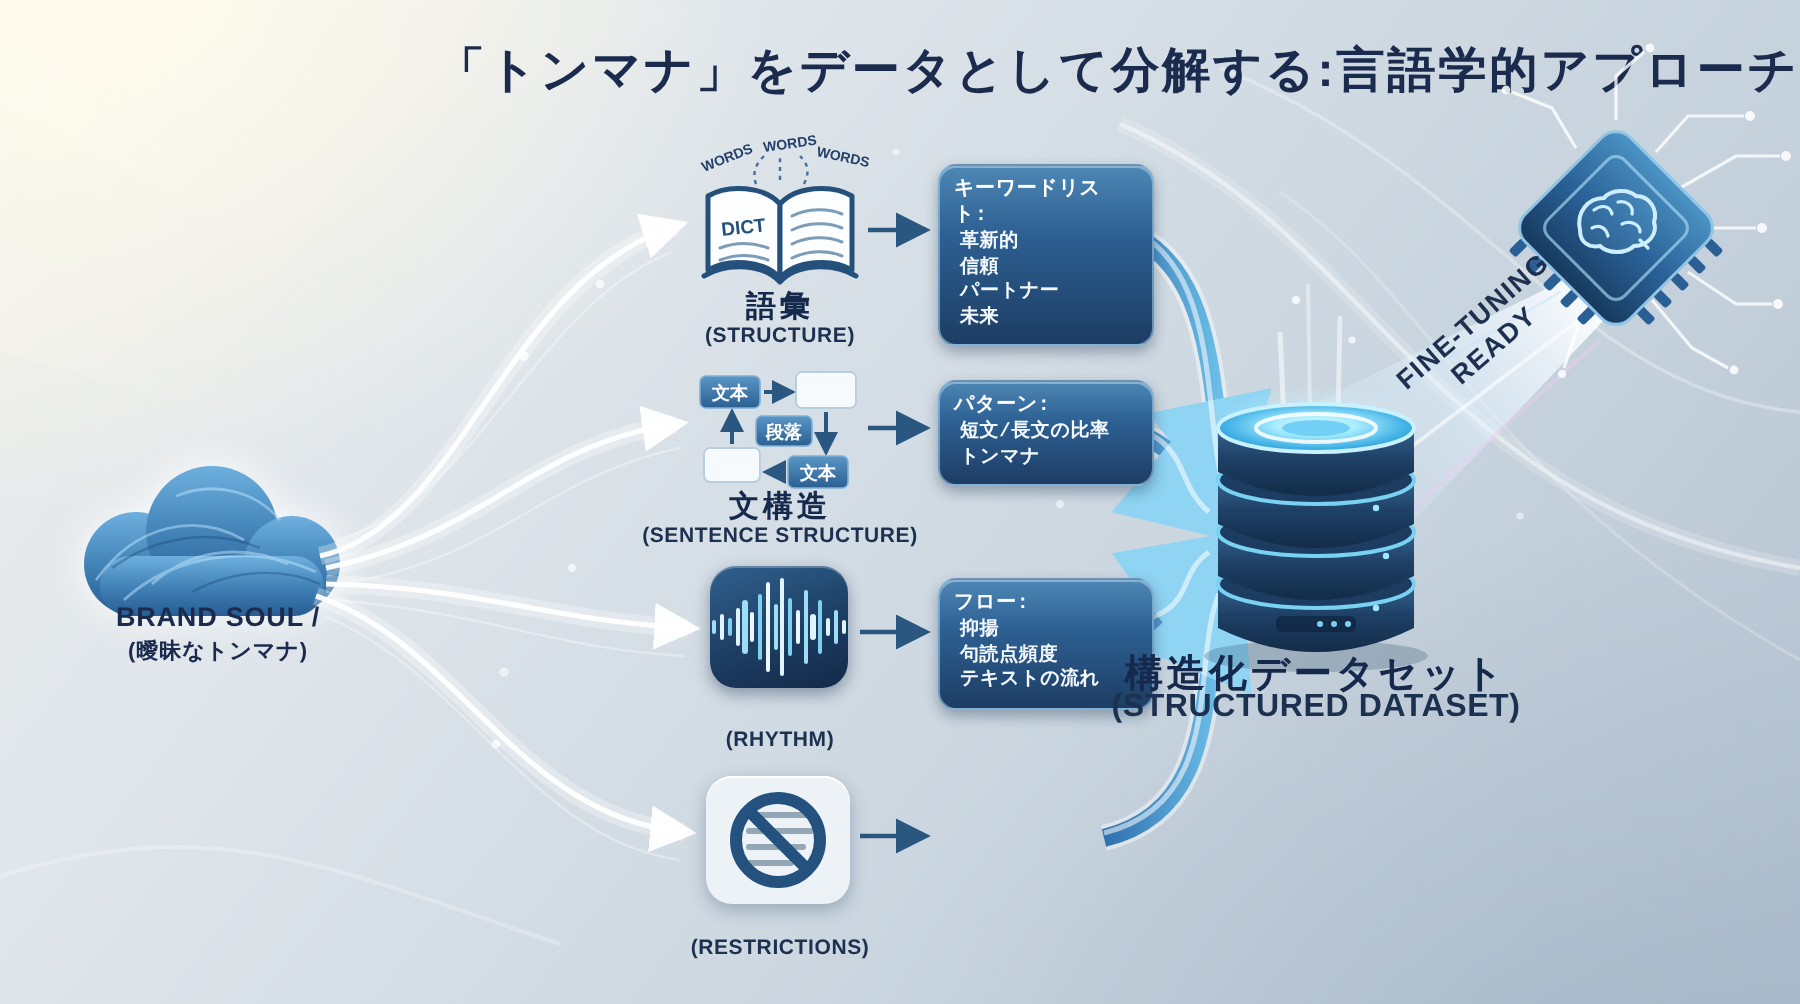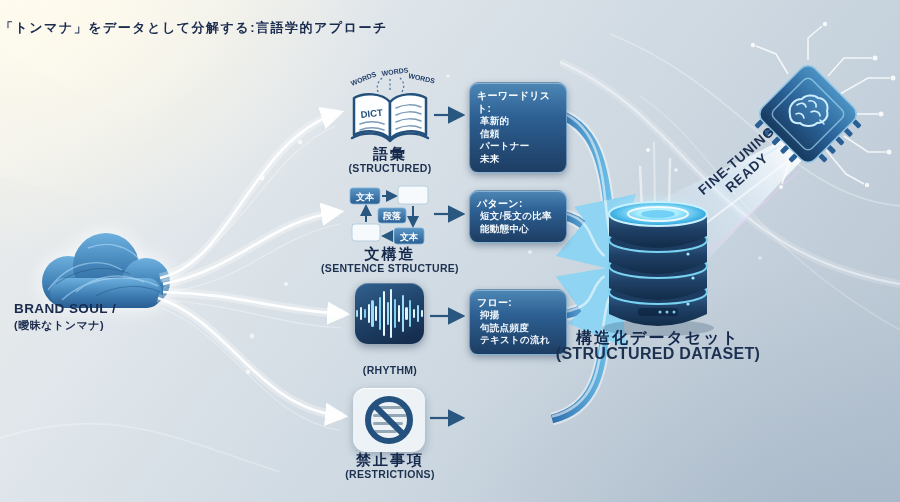--- a/index.html
+++ b/index.html
@@ -11,32 +11,32 @@
   .glow-topleft{position:absolute;left:-60px;top:-60px;width:480px;height:340px;
     background:radial-gradient(ellipse at 22% 18%,rgba(255,250,233,0.95),rgba(255,250,233,0) 65%);}
   .ray{position:absolute;left:-140px;top:-90px;width:560px;height:300px;
     background:linear-gradient(115deg,rgba(255,252,242,0.75),rgba(255,252,242,0) 62%);
     transform:rotate(16deg);}
   .ray2{position:absolute;left:-80px;top:-40px;width:620px;height:200px;
     background:linear-gradient(122deg,rgba(255,252,242,0.5),rgba(255,252,242,0) 55%);
     transform:rotate(28deg);}
   .shade-bottom{position:absolute;right:-80px;bottom:-120px;width:560px;height:360px;
     background:radial-gradient(ellipse at 70% 80%,rgba(130,152,176,0.30),rgba(130,152,176,0) 70%);}
-  .page-title{position:absolute;left:0;top:19px;width:100%;text-align:left;
-    font-size:13px;font-weight:800;color:#1b2b4e;letter-spacing:1.5px;}
+  .page-title{position:absolute;left:0;top:19px;width:100%;text-align:right;
+    font-size:24px;font-weight:800;color:#1b2b4e;letter-spacing:1.5px;}
   .abs{position:absolute;}
   .jp-label{font-size:15px;font-weight:800;color:#15294c;text-align:center;letter-spacing:2px;line-height:16px;}
   .en-label{font-size:10.5px;font-weight:700;color:#1c3050;text-align:center;letter-spacing:0.3px;line-height:13px;}
-  .cloud-label{left:14px;top:301px;width:190px;color:#1b2b4e;}
+  .cloud-label{left:14px;top:301px;width:190px;text-align:center;color:#1b2b4e;}
   .cloud-label .l1{font-size:13.5px;font-weight:800;line-height:15.5px;letter-spacing:0.4px;}
   .cloud-label .l3{font-size:11px;font-weight:700;margin-top:1px;letter-spacing:0.5px;}
-  .out-box{position:absolute;left:469px;width:82px;border-radius:9px;padding:6px 7px 7px 7px;
+  .out-box{position:absolute;left:469px;width:82px;border-radius:9px;padding:6px 17px 7px 7px;
     background:linear-gradient(180deg,#4d87b5 0%,#2d6093 38%,#1d3d63 100%);
     border:1px solid rgba(170,215,242,0.55);
-    box-shadow:0 3px 7px rgba(18,40,70,0.35), inset 0 1px 0 rgba(255,255,255,0.35);}
+    box-shadow:0 3px 7px rgba(18,40,70,0.35), inset 0 1px 0 rgba(255,255,255,0.35);font-family:Liberation Mono, monospace;}
   .out-box .bt{font-size:10px;font-weight:800;color:#fff;line-height:13px;letter-spacing:0.3px;}
   .out-box .bl{font-size:9.5px;font-weight:600;color:#f2f8fd;line-height:12.5px;padding-left:3px;letter-spacing:0.3px;}
   .rhythm-tile{left:355px;top:283px;width:69px;height:61px;border-radius:13px;
     background:linear-gradient(160deg,#30618f 0%,#1d3e63 55%,#13294a 100%);
     box-shadow:0 3px 8px rgba(18,40,70,0.4), inset 0 1px 0 rgba(255,255,255,0.25);
     display:flex;align-items:center;justify-content:center;gap:1.6px;}
   .rhythm-tile i{display:block;width:2.2px;border-radius:2px;}
   .ban-tile{left:353px;top:388px;width:72px;height:64px;border-radius:13px;background:#edf2f6;
     box-shadow:0 3px 9px rgba(30,60,90,0.30), inset 0 1px 0 #fff;}
   .ban-inner{position:absolute;left:12px;top:8px;width:48px;height:48px;}
@@ -273,21 +273,21 @@
       <path d="M52,48 C60,44 70,44 77,47"></path>
       <path d="M52,55 C60,51 70,51 77,54"></path>
       <path d="M52,62 C60,58 70,58 77,61"></path>
       <path d="M52,69 C60,65 70,65 77,68"></path>
       <path d="M16,64 C24,61 32,61 40,64"></path>
       <path d="M16,70 C24,67 32,67 40,70"></path>
     </g>
     <text transform="translate(17,58) rotate(-6)" font-size="9.5" font-weight="bold" fill="#24507c">DICT</text>
   </svg>
   <div class="abs jp-label" style="left:310px;top:146px;width:160px">語彙</div>
-  <div class="abs en-label" style="left:310px;top:162px;width:160px">(STRUCTURED)</div>
+  <div class="abs en-label" style="left:310px;top:162px;width:160px">(STRUCTURE)</div>
 
   <svg class="svgabs" style="left:346px;top:182px" width="88" height="66" viewBox="0 0 88 66">
     <defs>
       <linearGradient id="nodeGrad" x1="0" y1="0" x2="0" y2="1">
         <stop offset="0" stop-color="#5a96c6"></stop>
           <stop offset="1" stop-color="#2b5f92"></stop>
       </linearGradient>
       <marker id="mTiny" markerWidth="6" markerHeight="6" refX="4.5" refY="3" orient="auto">
         <path d="M0,0 L6,3 L0,6 Z" fill="#2a5780"></path>
       </marker>
@@ -337,34 +337,33 @@
   <div class="abs ban-tile">
     <div class="ban-inner">
       <div class="ban-line" style="top:10px;width:32px"></div>
       <div class="ban-line" style="top:18px;width:34px"></div>
       <div class="ban-line" style="top:26px;width:30px"></div>
       <div class="ban-line" style="top:34px;width:24px"></div>
       <div class="ban-circle"></div>
       <div class="ban-slash"></div>
     </div>
   </div>
-  <div class="abs jp-label" style="left:310px;top:452px;width:160px">禁止事項</div>
   <div class="abs en-label" style="left:310px;top:468px;width:160px">(RESTRICTIONS)</div>
 
   <div class="out-box" style="top:82px">
     <div class="bt">キーワードリスト:</div>
     <div class="bl">革新的</div>
     <div class="bl">信頼</div>
     <div class="bl">パートナー</div>
     <div class="bl">未来</div>
   </div>
   <div class="out-box" style="top:190px">
     <div class="bt">パターン:</div>
     <div class="bl">短文/長文の比率</div>
-    <div class="bl">能動態中心</div>
+    <div class="bl">トンマナ</div>
   </div>
   <div class="out-box" style="top:289px">
     <div class="bt">フロー:</div>
     <div class="bl">抑揚</div>
     <div class="bl">句読点頻度</div>
     <div class="bl">テキストの流れ</div>
   </div>
 
   <svg class="svgabs" style="left:598px;top:196px" width="120" height="142" viewBox="0 0 120 142">
     <defs>
@@ -397,21 +396,21 @@
         <circle cx="95" cy="82" r="1.6"></circle>
         <circle cx="90" cy="108" r="1.6"></circle>
     </g>
     <rect x="40" y="112" width="40" height="8" rx="3" fill="rgba(10,30,55,0.55)"></rect>
     <g fill="#7fd0ee">
         <circle cx="62" cy="116" r="1.5"></circle>
         <circle cx="69" cy="116" r="1.5"></circle>
         <circle cx="76" cy="116" r="1.5"></circle>
       </g>
   </svg>
-  <div class="abs jp-label" style="left:548px;top:330px;width:220px;font-size:16px">構造化データセット</div>
+  <div class="abs jp-label" style="left:548px;top:330px;width:220px;font-size:19px">構造化データセット</div>
   <div class="abs en-label" style="left:548px;top:347px;width:220px;font-size:16px">(STRUCTURED DATASET)</div>
 
   <div class="abs finetune">
     <div>FINE-TUNING</div>
     <div>READY</div>
   </div>
 
 
 </div>
 

